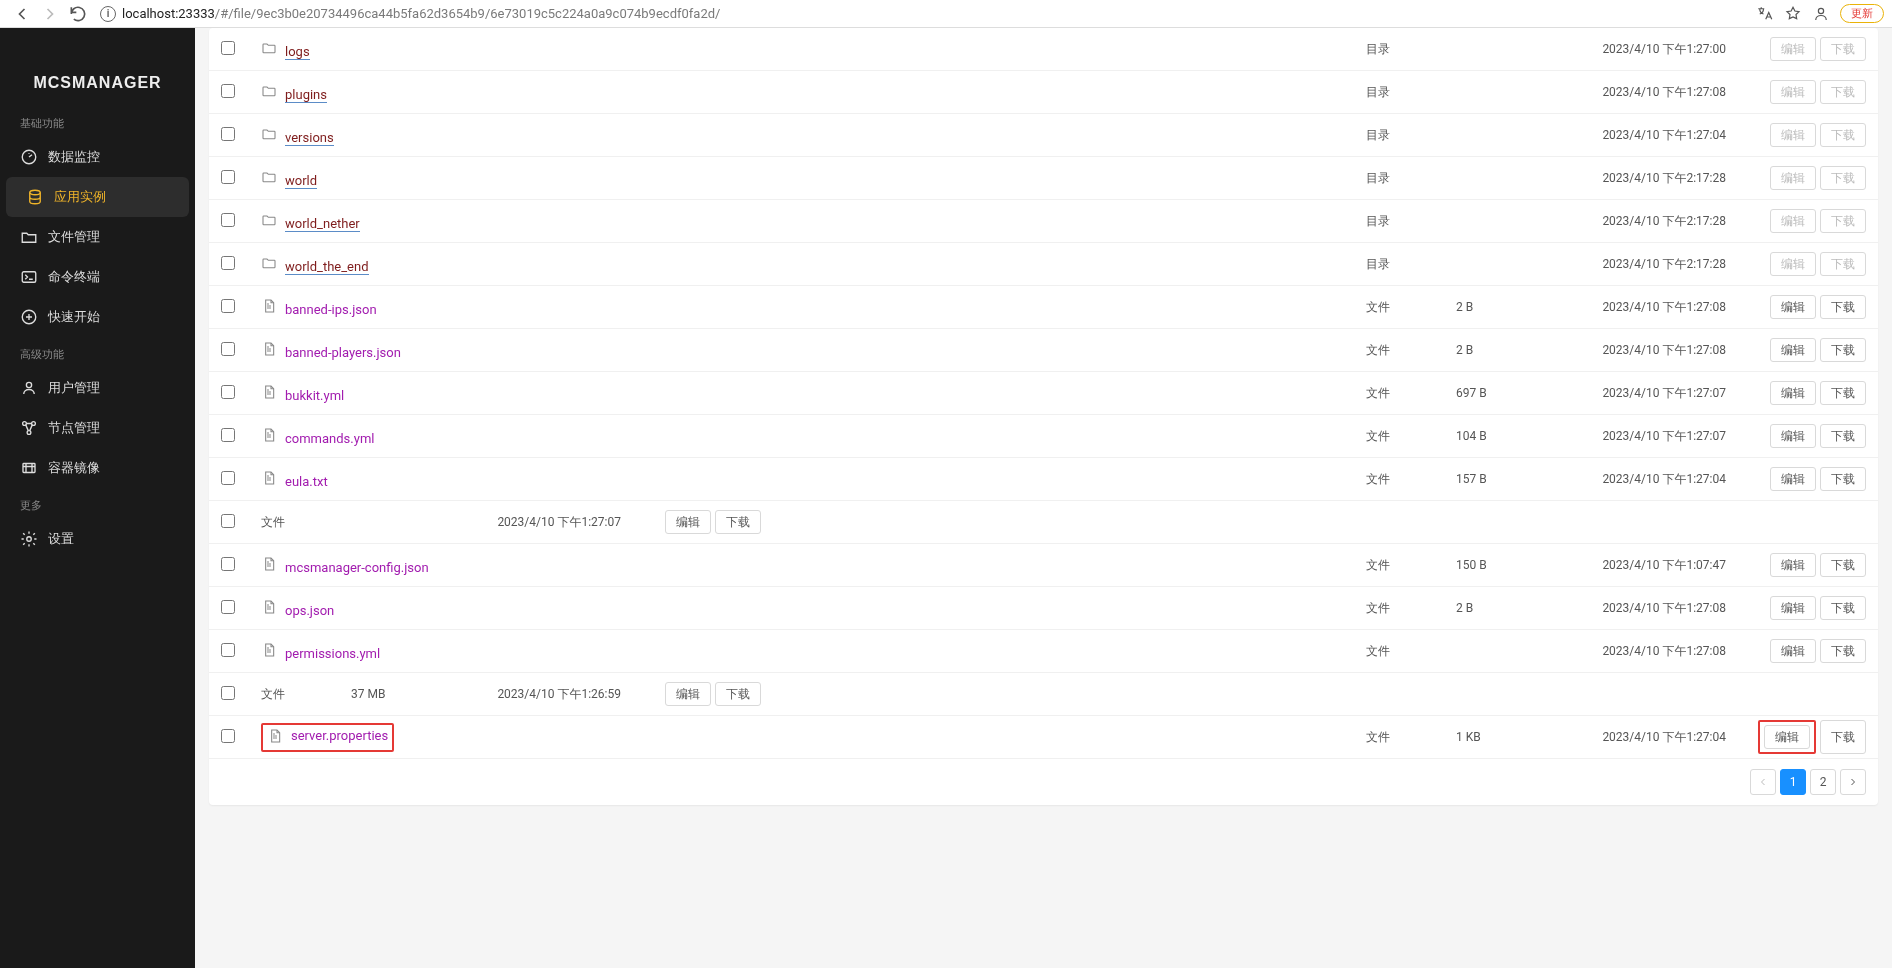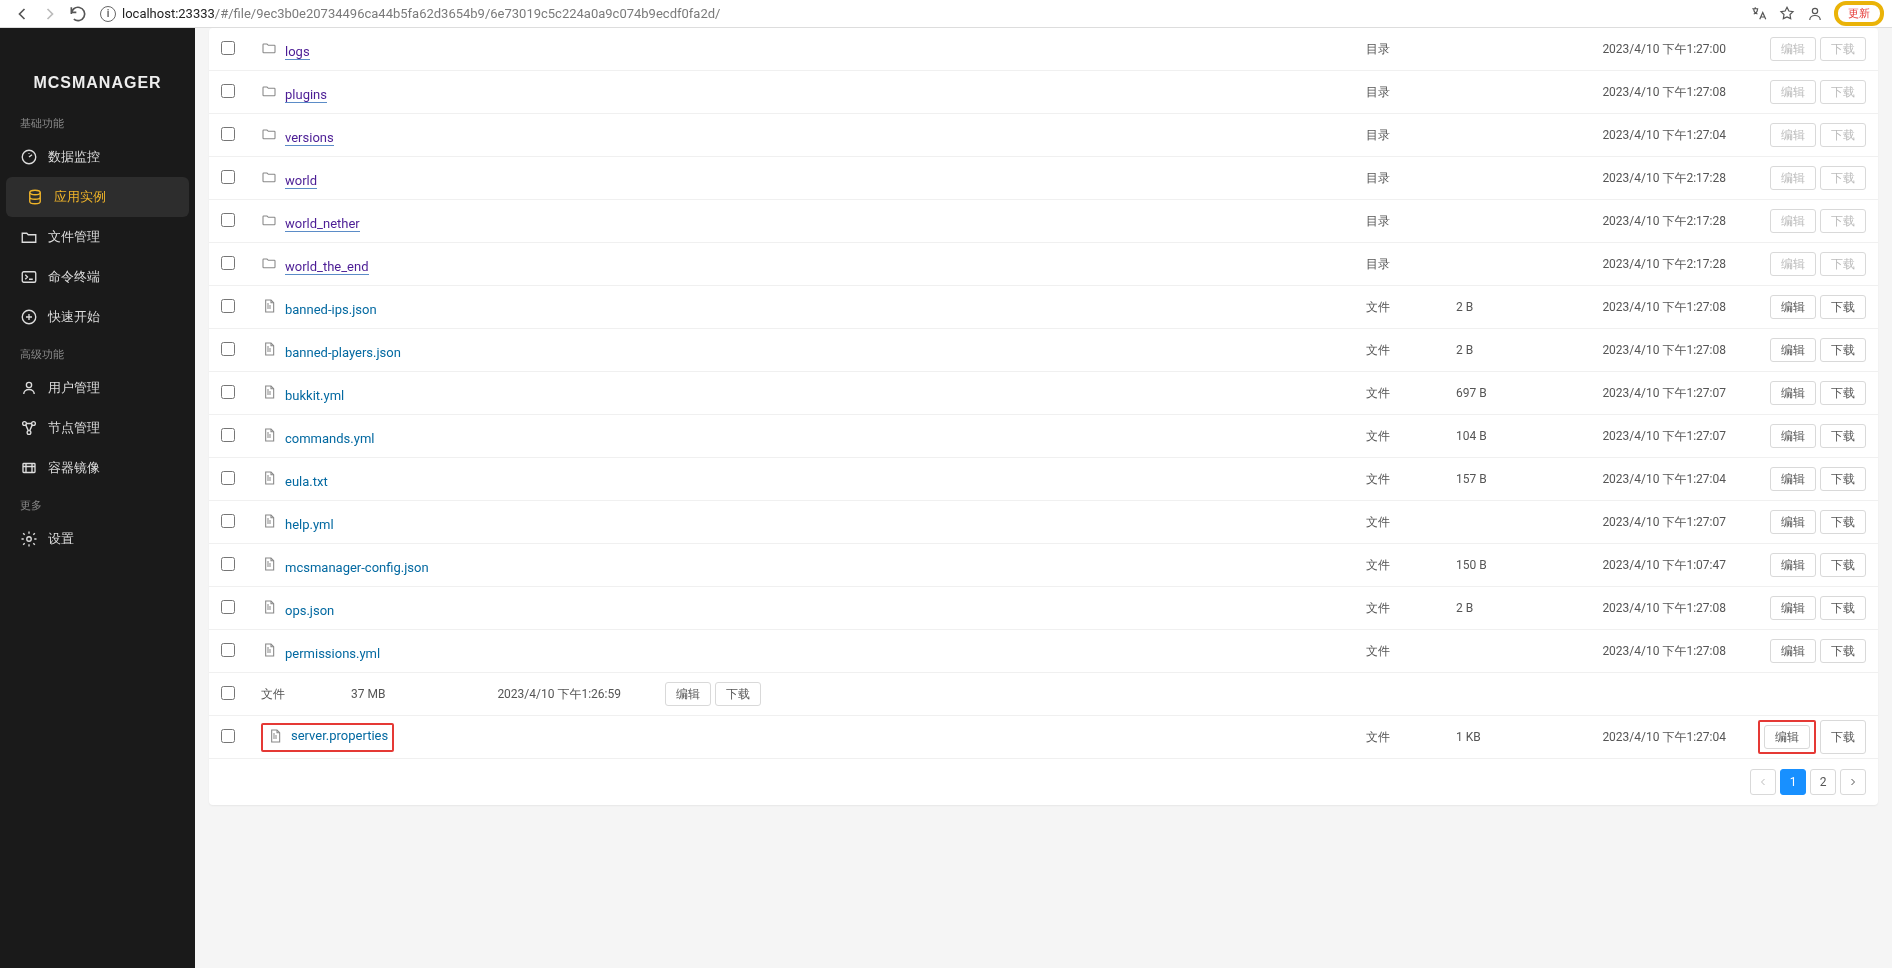--- a/index.html
+++ b/index.html
@@ -6,37 +6,37 @@
 body{font-family:-apple-system,BlinkMacSystemFont,"Segoe UI",Roboto,"Helvetica Neue",Arial,sans-serif;font-size:13px;background:#f5f5f5;color:#333;}
 .browser-bar{display:flex;align-items:center;background:#fff;height:28px;padding:0 8px;border-bottom:1px solid #ddd;}
 .browser-bar .nav-btn{width:20px;height:20px;display:flex;align-items:center;justify-content:center;color:#555;cursor:pointer;margin:0 4px;}
 .browser-bar .url-area{display:flex;align-items:center;flex:1;margin-left:8px;}
 .browser-bar .info-icon{width:16px;height:16px;border:1.5px solid #666;border-radius:50%;display:flex;align-items:center;justify-content:center;font-size:10px;font-weight:bold;color:#666;margin-right:6px;}
 .browser-bar .url{color:#333;font-size:13px;}
 .browser-bar .url .host{color:#222;}
 .browser-bar .url .path{color:#7a7a7a;}
 .browser-bar .right{display:flex;align-items:center;gap:10px;}
 .browser-bar .icon-btn{width:18px;height:18px;display:flex;align-items:center;justify-content:center;color:#666;}
-.browser-bar .update-btn{border:4px solid #eab308;color:#e53935;border-radius:12px;padding:1px 10px;font-size:11px;}
+.browser-bar .update-btn{border:1px solid #eab308;color:#e53935;border-radius:12px;padding:1px 10px;font-size:11px;}
 .app{display:flex;height:calc(100vh - 28px);}
 .sidebar{width:195px;background:#1a1a1a;color:#aaa;display:flex;flex-direction:column;padding-top:0;}
 .logo{height:46px;display:flex;align-items:center;justify-content:center;color:#eee;font-weight:bold;font-family:"Arial Black",sans-serif;letter-spacing:1px;font-size:16px;margin-top:32px;}
 .sec-title{padding:10px 20px 6px;font-size:11px;color:#888;}
 .nav-item{display:flex;align-items:center;padding:11px 20px;color:#ddd;cursor:pointer;font-size:13px;}
 .nav-item.active{background:#2d2d2d;color:#f0b429;border-radius:6px;margin:0 6px;}
 .nav-item .icon{width:18px;height:18px;margin-right:10px;display:inline-flex;align-items:center;justify-content:center;}
 .main{flex:1;background:#f5f5f5;padding:0 14px 10px;}
 .panel{background:#fff;border-radius:4px;box-shadow:0 1px 2px rgba(0,0,0,0.06);}
 .row{display:flex;align-items:center;border-bottom:1px solid #f0f0f0;padding:0 12px;min-height:43px;}
 .row .cb{width:40px;}
 .row .cb input{width:14px;height:14px;}
 .row .name{flex:1;display:flex;align-items:center;min-width:0;}
 .row .name .file-icon{width:16px;height:16px;margin-right:8px;display:inline-flex;flex-shrink:0;}
-.row .name a{color:#4c1d95;text-decoration:none;border-bottom:1px solid #5b8cc7;}
-.row .name span.file-label{color:#0369a1;}
+.row .name a{color:#7f1d1d;text-decoration:none;border-bottom:1px solid #5b8cc7;}
+.row .name span.file-label{color:#a21caf;}
 .row .type{width:90px;color:#555;font-size:12px;}
 .row .size{width:90px;color:#555;font-size:12px;}
 .row .mtime{width:180px;color:#555;font-size:12px;text-align:right;}
 .row .actions{width:140px;display:flex;justify-content:flex-end;gap:4px;}
 .btn{border:1px solid #d9d9d9;color:#555;background:#fff;border-radius:3px;padding:4px 10px;font-size:12px;cursor:pointer;line-height:1.2;}
 .btn.disabled{color:#bbb;cursor:not-allowed;}
 .highlight-red{border:2px solid #e53935;border-radius:2px;padding:3px 4px;}
 .highlight-red .name-inner{display:inline-flex;align-items:center;}
 .pagination{display:flex;justify-content:flex-end;align-items:center;gap:4px;padding:10px 12px;}
 .pagination .pg-btn{border:1px solid #d9d9d9;background:#fff;color:#555;border-radius:3px;min-width:26px;height:26px;display:flex;align-items:center;justify-content:center;font-size:12px;cursor:pointer;}
@@ -388,29 +388,20 @@
             <div class="type">文件</div>
             <div class="size">157 B</div>
             <div class="mtime">2023/4/10 下午1:27:04</div>
             <div class="actions">
               <button class="btn">编辑</button>
               <button class="btn">下载</button>
             </div>
           </div>
           <div class="row">
             <div class="cb"><input type="checkbox" style=""></div>
-            <div class="name">
-              <span class="name-inner"><span class="file-icon">
-                  <svg viewBox="0 0 24 24" fill="none" stroke="#888" stroke-width="1.6">
-                    <path d="M7 3h8l4 4v14H7z"></path>
-                    <path d="M15 3v4h4"></path>
-                    <path d="M9 12h6M9 15h6M9 9h3"></path>
-                  </svg>
-                </span><span class="file-label">help.yml</span></span>
-            </div>
             <div class="type">文件</div>
             <div class="size"></div>
             <div class="mtime">2023/4/10 下午1:27:07</div>
             <div class="actions">
               <button class="btn">编辑</button>
               <button class="btn">下载</button>
             </div>
           </div>
           <div class="row">
             <div class="cb"><input type="checkbox" style=""></div>

